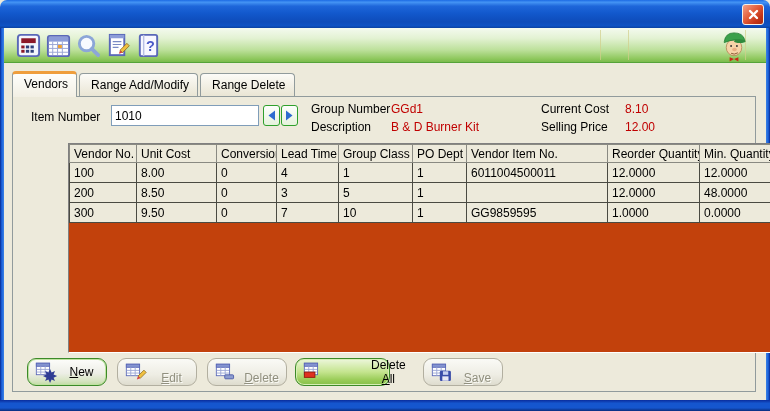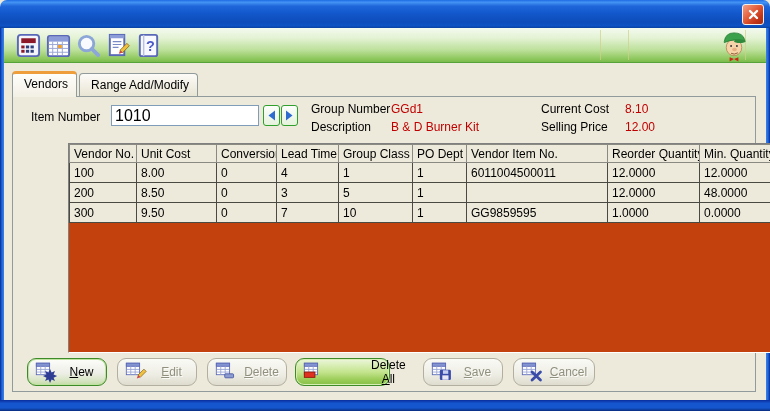--- a/index.html
+++ b/index.html
@@ -39,21 +39,21 @@
     background: linear-gradient(180deg,#FCFBF7,#E9E5D4); cursor:pointer; height:23px; }
   .tab.active { background: linear-gradient(180deg,#FEFEFB,#F2EFE4);
     border-top:3px solid #EF9E3C; padding-top:3px; height:26px; position:relative; margin-bottom:-1px; }
 
   
   .tabpane { position:absolute; top:96px; left:12px; width:744px; height:296px;
     border:1px solid #919B9C; background:#EDEADB; }
   .lab { position:absolute; font-size:12px; color:#000; white-space:nowrap; }
   .val { position:absolute; font-size:12px; color:#C00000; white-space:nowrap; }
   .item-input { position:absolute; left:98px; top:8px; width:148px; height:21px;
-    border:1px solid #7F9DB9; font-family:"Liberation Sans",sans-serif; font-size:16px; padding:2px 3px; background:#FFF; }
+    border:1px solid #7F9DB9; font-family:"Liberation Sans",sans-serif; font-size:12px; padding:2px 3px; background:#FFF; }
   .navbtn { position:absolute; top:8px; width:17px; height:21px; border:1px solid #2FA02C; border-radius:3px;
     background: linear-gradient(180deg,#FDFEFC,#E6F2DC); display:flex; align-items:center; justify-content:center; cursor:pointer; padding:0; }
   .navbtn.prev { left:250px; } .navbtn.next { left:268px; }
 
   
   .gridwrap { position:absolute; left:8px; top:46px; width:730px; height:210px;
     border-top:1px solid #808080; border-left:1px solid #808080;
     border-bottom:1px solid #FFF; border-right:1px solid #FFF;
     background:#c2410c; display:flex;margin-left:47px; }
   table.grid { table-layout:fixed; width:714px; border-collapse:collapse; font-size:12px; align-self:flex-start; }
@@ -79,21 +79,21 @@
     font-size:12px; display:flex; align-items:center; gap:4px; padding:0 6px; cursor:pointer; }
   .fbtn:nth-child(3){ margin-right:8px; }
   .fbtn:nth-child(4){ width:95px; margin-right:33px;gap:44px; }
   .fbtn:nth-child(6){ width:82px; }
   .fbtn.lite { border:1px solid #3C8A28; box-shadow: inset 0 0 0 1px #BFE2A0;
     background: linear-gradient(180deg,#FDFDFB 0%,#EDEEE6 55%,#D6E4C0 85%,#C2DAA4 100%); color:#000; }
   .fbtn.green { border:1px solid #3C8A28; box-shadow: inset 0 0 0 1px #D6EEB4;
     background: linear-gradient(180deg,#EDF7DC 0%,#C4E48E 50%,#9ACC58 80%,#86C048 100%); color:#000; }
   .fbtn.disabled { border:1px solid #B2AFA0;
     background: linear-gradient(180deg,#FAFAF6 0%,#EEEDE4 60%,#DEDCCE 100%);
-    color:#91907F; text-shadow:1px 1px 0 #FBFBF7; }
+    color:#91907F; text-shadow:1px 1px 0 #FBFBF7;align-items:flex-end; }
   .flab { flex:1; text-align:center; }
   .fico { display:flex; align-items:center; }
 
   u { text-decoration: underline; }
 </style>
 </head>
 <body>
 
 <div class="window">
 
@@ -170,20 +170,21 @@
         <ellipse cx="15.5" cy="21" rx="2.4" ry="1.8" fill="#E8AE84"></ellipse>
         <path d="M12 25 Q15 27 19 24.5" stroke="#8A5A34" stroke-width="1" fill="none"></path>
         <path d="M10.5 29 L15 31 L19.5 29 L19.5 33.5 L15 31 L10.5 33.5 Z" fill="#C82818"></path>
       </svg>
     </button>
   </div>
 
   <div class="tabstrip">
     <div class="tab active">Vendors</div>
     <div class="tab">Range Add/Modify</div>
+    <div class="tab">Range Delete</div>
   </div>
 
   <div class="tabpane">
 
     <span class="lab" style="left:18px; top:13px">Item Number</span>
     <input class="item-input" value="1010" style="">
     <button class="navbtn prev">
       <svg width="11" height="13" viewBox="0 0 11 13">
           <polygon points="9,1.5 2.5,6.5 9,11.5" fill="#2E6BD0"></polygon>
         </svg>
@@ -334,27 +335,16 @@
               <rect x="1.5" y="2.5" width="15" height="13" fill="#FFF" stroke="#5A68B8"></rect>
               <rect x="1.5" y="2.5" width="15" height="3.5" fill="#8494D0" stroke="#5A68B8"></rect>
               <path d="M6.5 6 V15.5 M11.5 6 V15.5 M2 9.5 H16 M2 12.5 H16" stroke="#9AA6D4" stroke-width="1" fill="none"></path>
               <rect x="10" y="10" width="12.5" height="11.5" rx="1.5" fill="#3A4CA8"></rect>
               <rect x="13.5" y="10.5" width="6" height="4" fill="#C8D0F0"></rect>
               <rect x="12.8" y="16.2" width="7" height="5" fill="#E8E8F4"></rect>
             </svg>
           </span>
           <span class="flab"><u>S</u>ave</span>
         </button>
-        <button class="fbtn disabled">
-          <span class="fico">
-            <svg width="25" height="23" viewBox="0 0 26 26">
-              <rect x="1.5" y="2.5" width="15" height="13" fill="#FFF" stroke="#5A68B8"></rect>
-              <rect x="1.5" y="2.5" width="15" height="3.5" fill="#8494D0" stroke="#5A68B8"></rect>
-              <path d="M6.5 6 V15.5 M11.5 6 V15.5 M2 9.5 H16 M2 12.5 H16" stroke="#9AA6D4" stroke-width="1" fill="none"></path>
-              <path d="M12.5 12.5 L22 21.5 M22 12.5 L12.5 21.5" stroke="#3A4CA8" stroke-width="3.2" stroke-linecap="round"></path>
-            </svg>
-          </span>
-          <span class="flab"><u>C</u>ancel</span>
-        </button>
       </div>
 
   </div>
 </div>
 
 </body></html>

